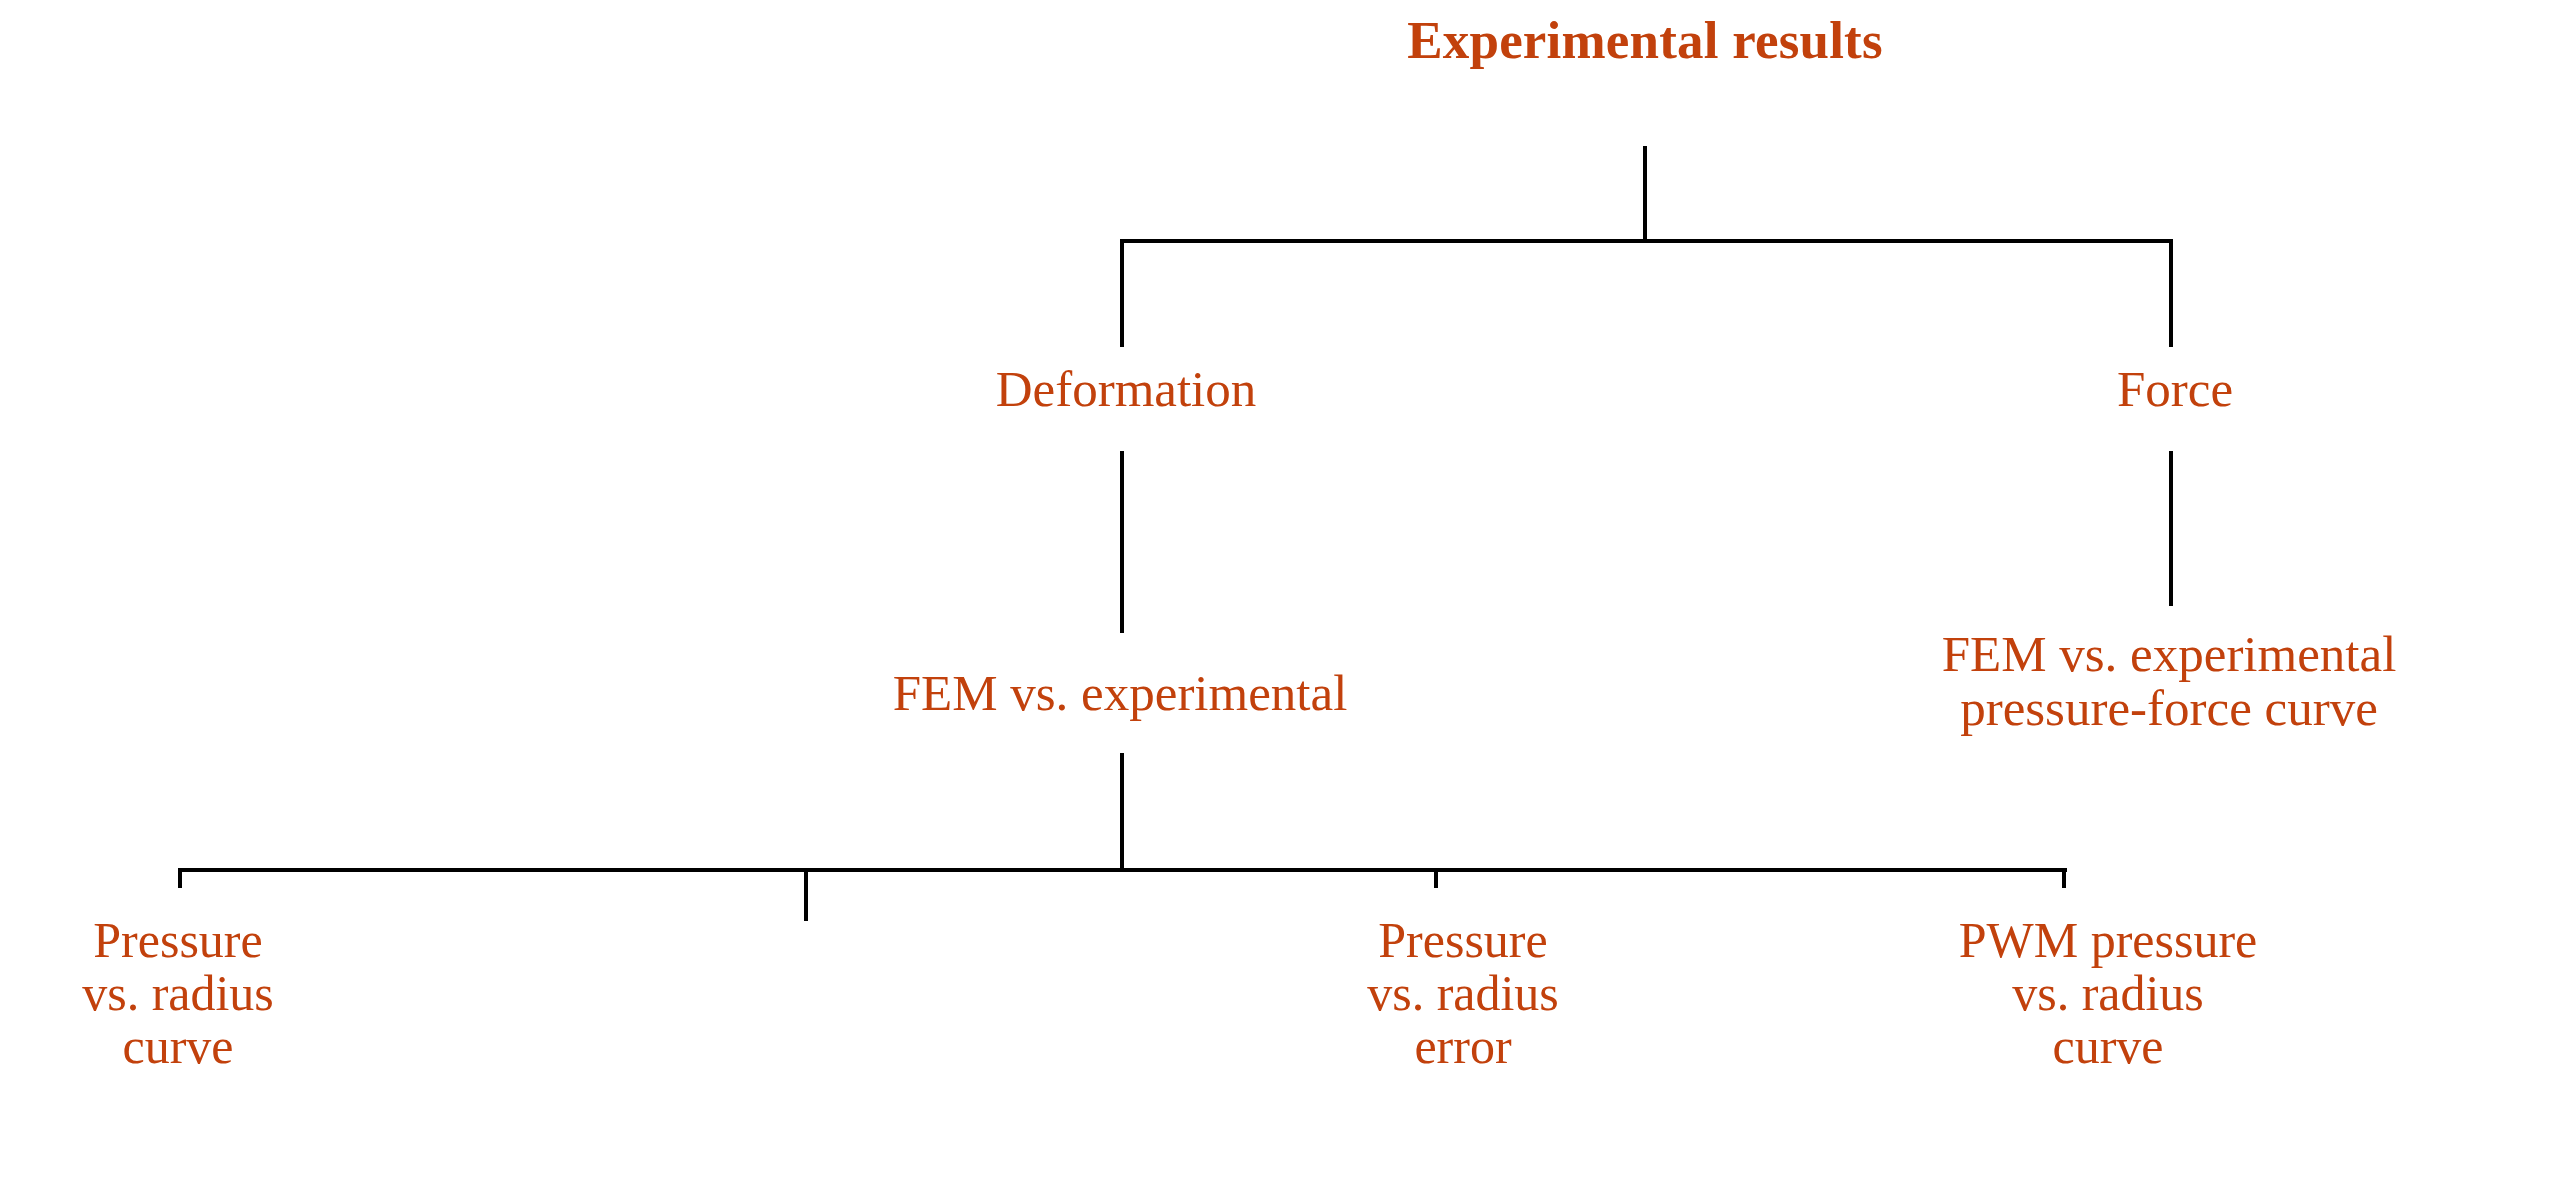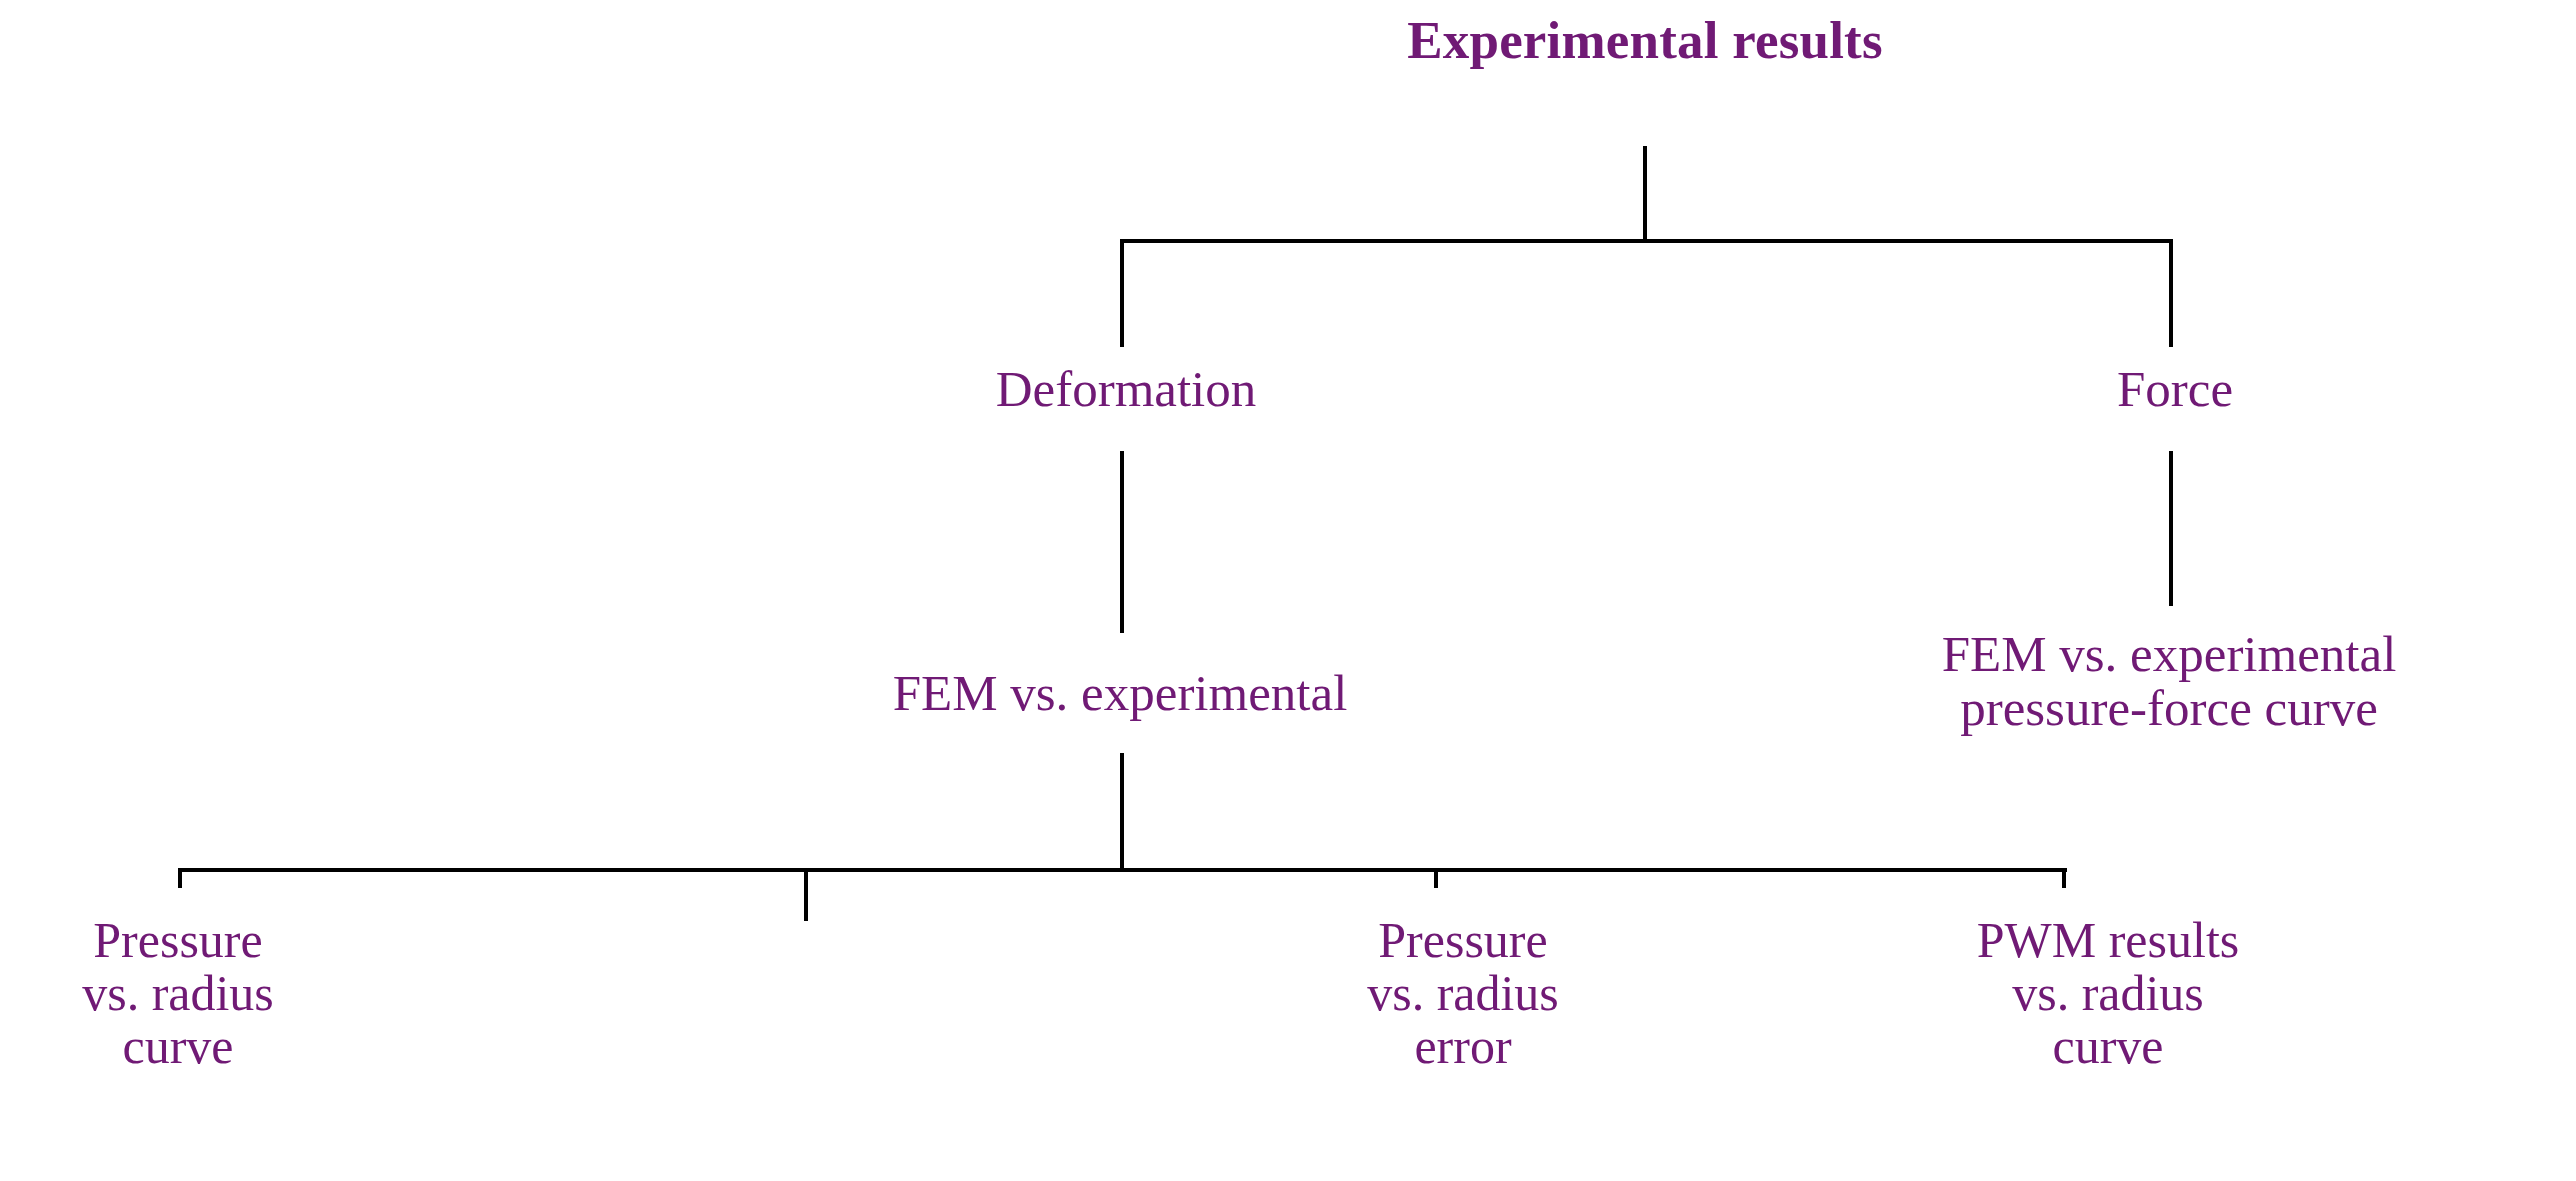--- a/index.html
+++ b/index.html
@@ -16,21 +16,21 @@
     font-family: "Liberation Serif", "DejaVu Serif", serif;
     color: #000000;
   }
 
   
   .node {
     position: absolute;
     text-align: center;
     line-height: 1.06;
     white-space: pre-line;
-    color: #701a75;
+    color: #c2410c;
     transform: translateX(-50%);
   }
   .node-root {
     font-weight: bold;
     font-size: 53px;
     letter-spacing: 0.2px;
   }
   .node-l1 {
     font-size: 51px;
   }
@@ -90,18 +90,18 @@
 
   <div class="node node-leaf" style="left:178px; top:914px; width:444px;">Pressure
 vs. radius
 curve</div>
 
 
   <div class="node node-leaf" style="left:1463px; top:914px; width:462px;">Pressure
 vs. radius
 error</div>
 
-  <div class="node node-leaf" style="left:2108px; top:914px; width:550px;">PWM results
+  <div class="node node-leaf" style="left:2108px; top:914px; width:550px;">PWM pressure
 vs. radius
 curve</div>
 
 </div>
 
 
 </body></html>

